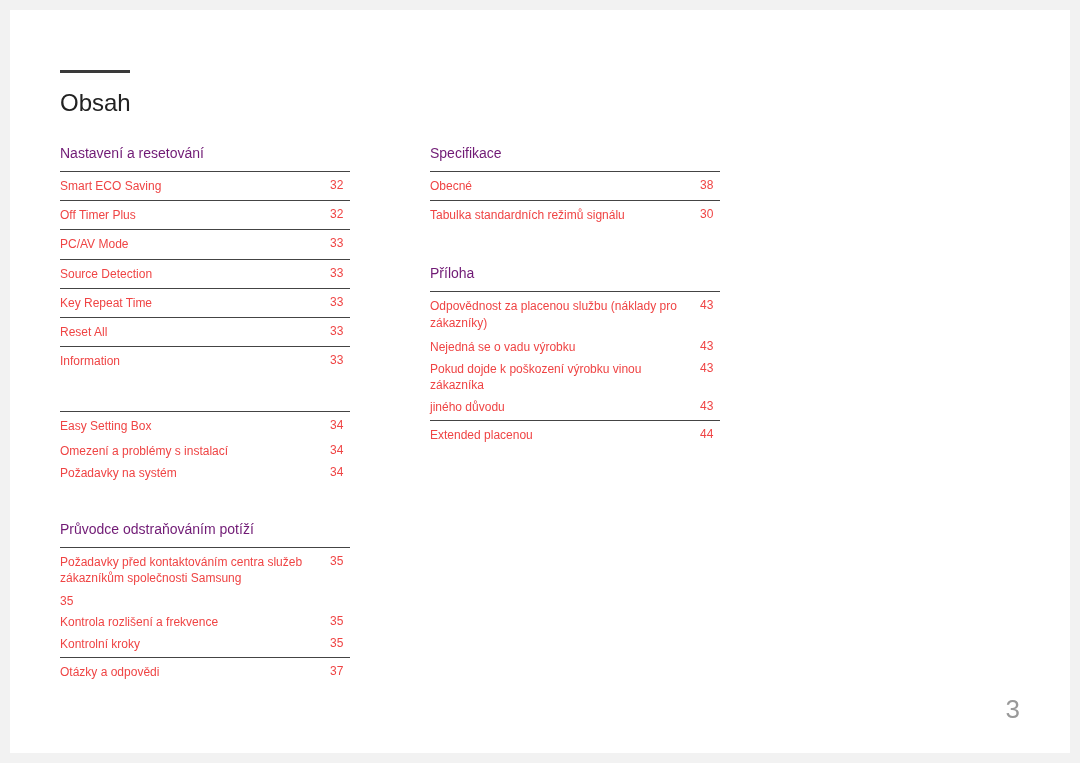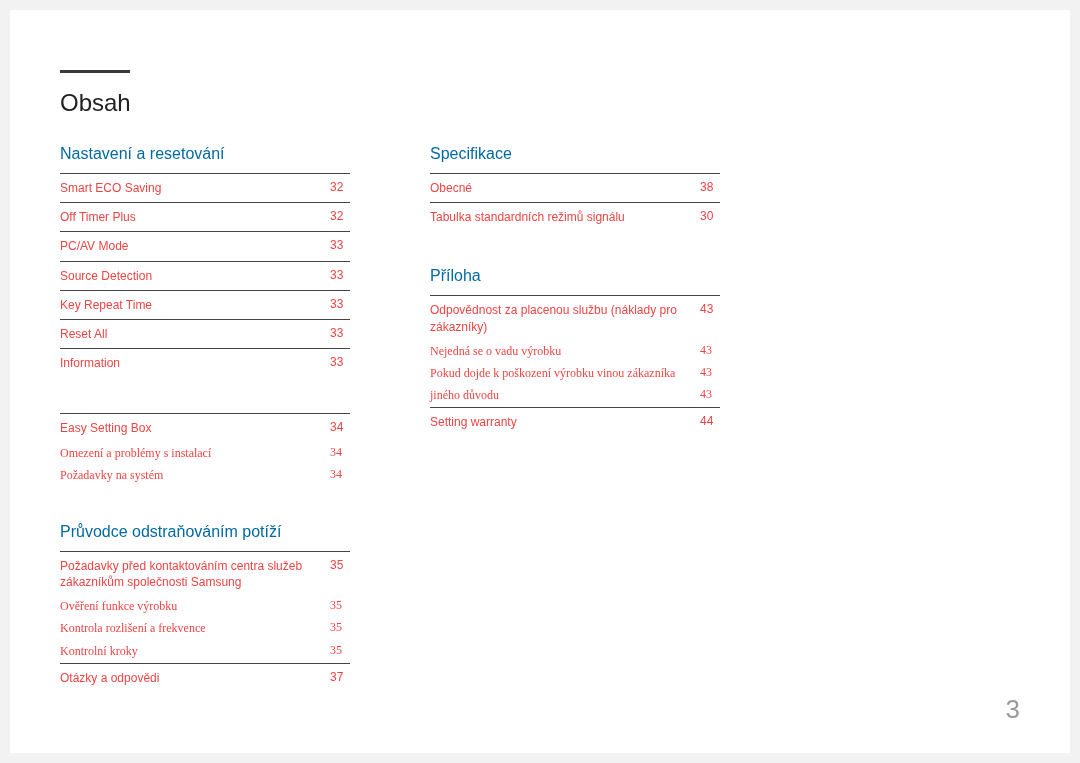--- a/index.html
+++ b/index.html
@@ -32,22 +32,22 @@
       margin-bottom: 28px;
     }
     .columns {
       display: flex;
       gap: 80px;
     }
     .col {
       width: 290px;
     }
     .section-title {
-      color: #0369a1;
-      font-size: 16px;
+      color: #701a75;
+      font-size: 14px;
       font-weight: 400;
       margin-bottom: 10px;
       margin-top: 0;
     }
     .section + .section {
       margin-top: 36px;
     }
     .toc-list {
       list-style: none;
     }
@@ -56,21 +56,20 @@
       align-items: flex-start;
       padding: 6px 0;
       font-size: 12px;
       color: #ef4444;
     }
     .toc-row.divider {
       border-top: 1px solid #444;
     }
     .toc-row.sub {
       padding: 2px 0 4px 0;
-      font-family: Liberation Serif, serif;
     }
     .toc-label {
       flex: 1 1 auto;
       padding-right: 8px;
       line-height: 1.35;
     }
     .toc-page {
       flex: 0 0 auto;
       min-width: 20px;
     }
@@ -142,21 +141,20 @@
           </ul>
       </div>
       <div class="section">
         <div class="section-title">Průvodce odstraňováním potíží</div>
         <ul class="toc-list">
             <li class="toc-row divider">
               <span class="toc-label">Požadavky před kontaktováním centra služeb zákazníkům společnosti Samsung</span>
               <span class="toc-page">35</span>
             </li>
             <li class="toc-row sub">
-              <span class="toc-label">Ověření funkce výrobku</span>
               <span class="toc-page">35</span>
             </li>
             <li class="toc-row sub">
               <span class="toc-label">Kontrola rozlišení a frekvence</span>
               <span class="toc-page">35</span>
             </li>
             <li class="toc-row sub">
               <span class="toc-label">Kontrolní kroky</span>
               <span class="toc-page">35</span>
             </li>
@@ -195,21 +193,21 @@
             </li>
             <li class="toc-row sub">
               <span class="toc-label">Pokud dojde k poškození výrobku vinou zákazníka</span>
               <span class="toc-page">43</span>
             </li>
             <li class="toc-row sub">
               <span class="toc-label">jiného důvodu</span>
               <span class="toc-page">43</span>
             </li>
             <li class="toc-row divider">
-              <span class="toc-label">Setting warranty</span>
+              <span class="toc-label">Extended placenou</span>
               <span class="toc-page">44</span>
             </li>
           </ul>
       </div>
     </div>
 
   </div>
 
   <div class="page-number">3</div>
 </div>

